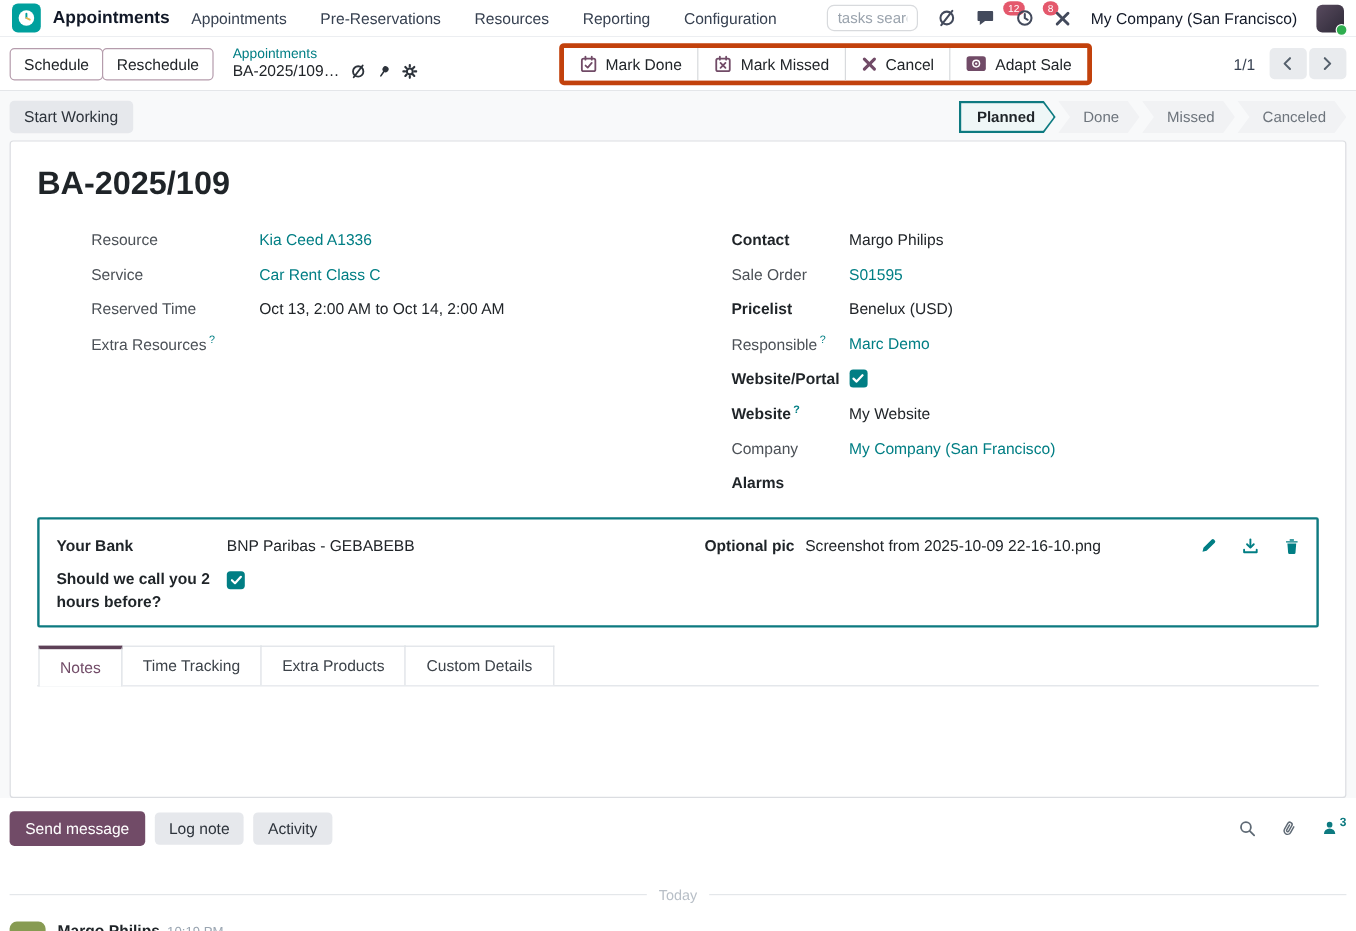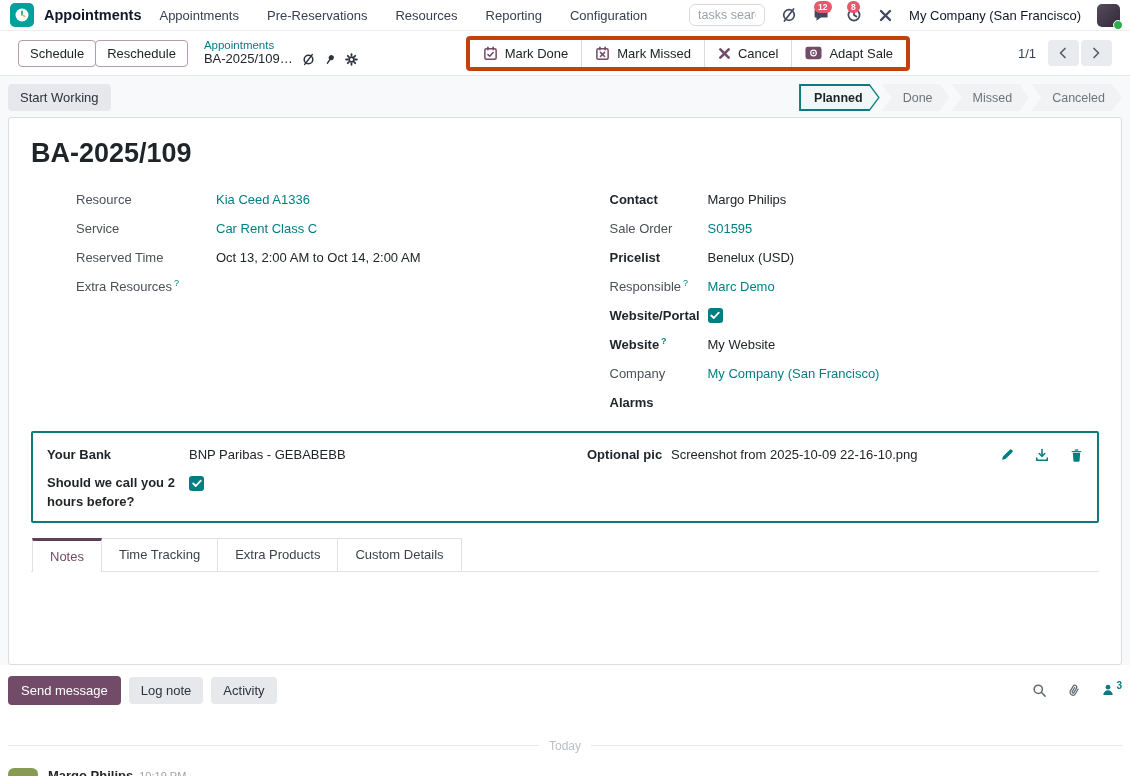--- a/index.html
+++ b/index.html
@@ -14,30 +14,30 @@
               display:flex; align-items:center; justify-content:center; flex-shrink:0; cursor:pointer;}
   .brand { font-weight:700; font-size:14.5px; color:#111827; margin-right:8px; cursor:pointer;}
   .nav-menu { display:flex; gap:28px; color:#374151; }
   .nav-menu span { cursor:pointer; }
   .nav-right { margin-left:auto; display:flex; align-items:center; gap:16px; }
   .tasks-search { width:76px; height:22px; border:1px solid #d8dadd; border-radius:6px;
                   padding:0 8px; font-size:12.5px; color:#374151; background:#fff;
                   font-family:"Liberation Sans",sans-serif; }
   .tasks-search::placeholder { color:#9aa3ad; }
   .systray-icon { position:relative; color:#434a5c; cursor:pointer; }
-  .badge { position:absolute; top:-6px; left:1px; background:#e4586c; color:#fff;
-           font-size:8.5px; font-weight:700; border-radius:8px; padding:1px 4px; line-height:1.2; }
+  .badge { position:absolute; top:-6px; left:23px; background:#e4586c; color:#fff;
+           font-size:8.5px; font-weight:400; border-radius:8px; padding:1px 4px; line-height:1.2; }
   .company-name { color:#111827; cursor:pointer; }
   .user-avatar { position:relative; width:23px; height:23px; border-radius:5px;
                  background:linear-gradient(135deg,#584a5e,#2e2a38); cursor:pointer; }
   .online-dot { position:absolute; right:-3px; bottom:-3px; width:10px; height:10px;
                 border-radius:50%; background:#2fae4f; border:1.5px solid #fff; }
 
   
-  .control-panel { height:45px; display:flex; align-items:center; padding:0 18px;
+  .control-panel { height:45px; display:flex; align-items:center; padding:0 8px;
                    border-bottom:1px solid #e4e6e9; background:#fff; gap:8px; }
   .btn { font-family:"Liberation Sans",sans-serif; font-size:13px; cursor:pointer; }
   .btn-outline-group { display:flex; }
   .btn-outline { background:#fff; border:1px solid #b59cac; color:#212529; border-radius:4px;
                  padding:5px 11px; }
   .btn-outline + .btn-outline { margin-left:-1px; }
   .breadcrumb { margin-left:8px; line-height:1.15; }
   .bc-parent { color:#017e84; font-size:11.5px; cursor:pointer; }
   .bc-current { display:flex; align-items:center; gap:9px; color:#212529; font-size:13px; }
   .bc-icons { display:flex; gap:9px; align-items:center; color:#2d333b; }

